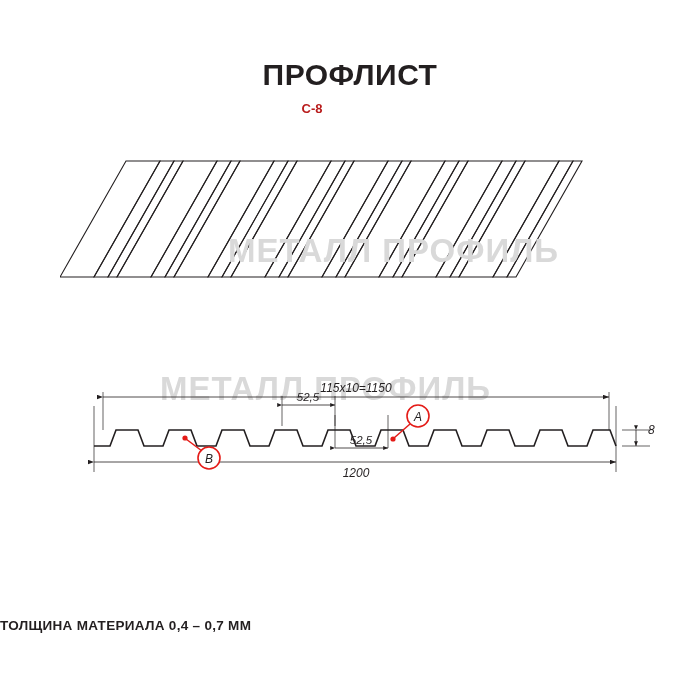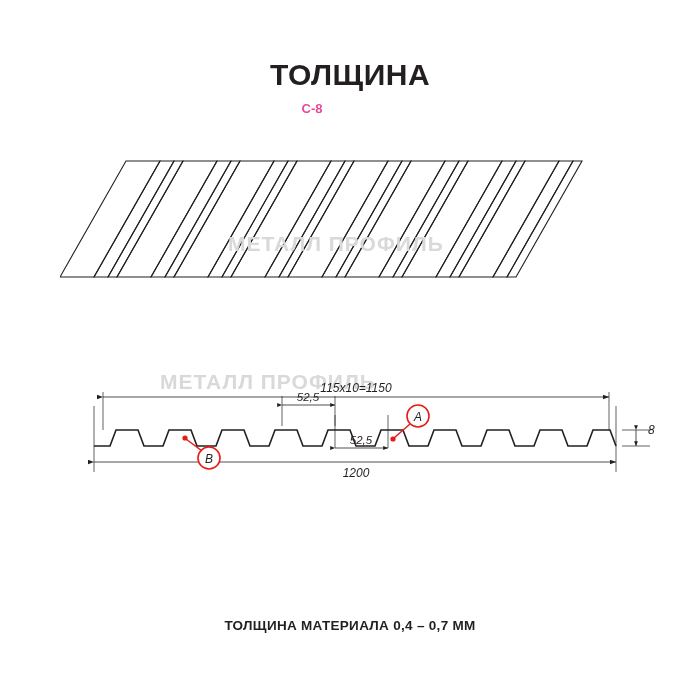--- a/index.html
+++ b/index.html
@@ -32,21 +32,21 @@
     color: #231f20;
   }
   .subtitle {
     position: absolute;
     top: 101px;
     left: 0;
     width: 624px;
     text-align: center;
     font-size: 13px;
     font-weight: bold;
-    color: #ec4899;
+    color: #b91c1c;
   }
   .iso-wrap {
     position: absolute;
     top: 140px;
     left: 60px;
     width: 580px;
     height: 170px;
   }
   .section-wrap {
     position: absolute;
@@ -54,46 +54,45 @@
     left: 50px;
     width: 610px;
     height: 130px;
     font-style: italic;
   }
   .footer {
     position: absolute;
     top: 618px;
     left: 0;
     width: 700px;
-    text-align: center;
     font-size: 13.5px;
     font-weight: bold;
     letter-spacing: 0.3px;
     color: #231f20;
   }
   .wm {
     position: absolute;
     pointer-events: none;
     color: #d9d9d9;
     font-weight: bold;
     white-space: nowrap;
-    font-size: 21px;
+    font-size: 33px;
     letter-spacing: 1px;
   }
   .wm1 { top: 232px; left: 228px; }
   .wm2 { top: 370px; left: 160px; }
   svg { display: block; }
   text { font-family: "Liberation Sans", sans-serif; }
 </style>
 </head>
 <body>
 
 <div class="page">
 
-  <div class="title">ТОЛЩИНА</div>
+  <div class="title">ПРОФЛИСТ</div>
   <div class="subtitle">С-8</div>
 
   <div class="iso-wrap">
     <svg width="580" height="170" viewBox="0 0 580 170">
       <g fill="none" stroke="#231f20" stroke-width="1.1" stroke-linejoin="miter">
 
         <g>
           <path d="M66,21 L100,21 L34,137 L0,137 Z"></path>
           <path d="M100,21 L114,21 L48,137 L34,137 Z"></path>
           <path d="M114,21 L123,21 L57,137 L48,137 Z"></path>

